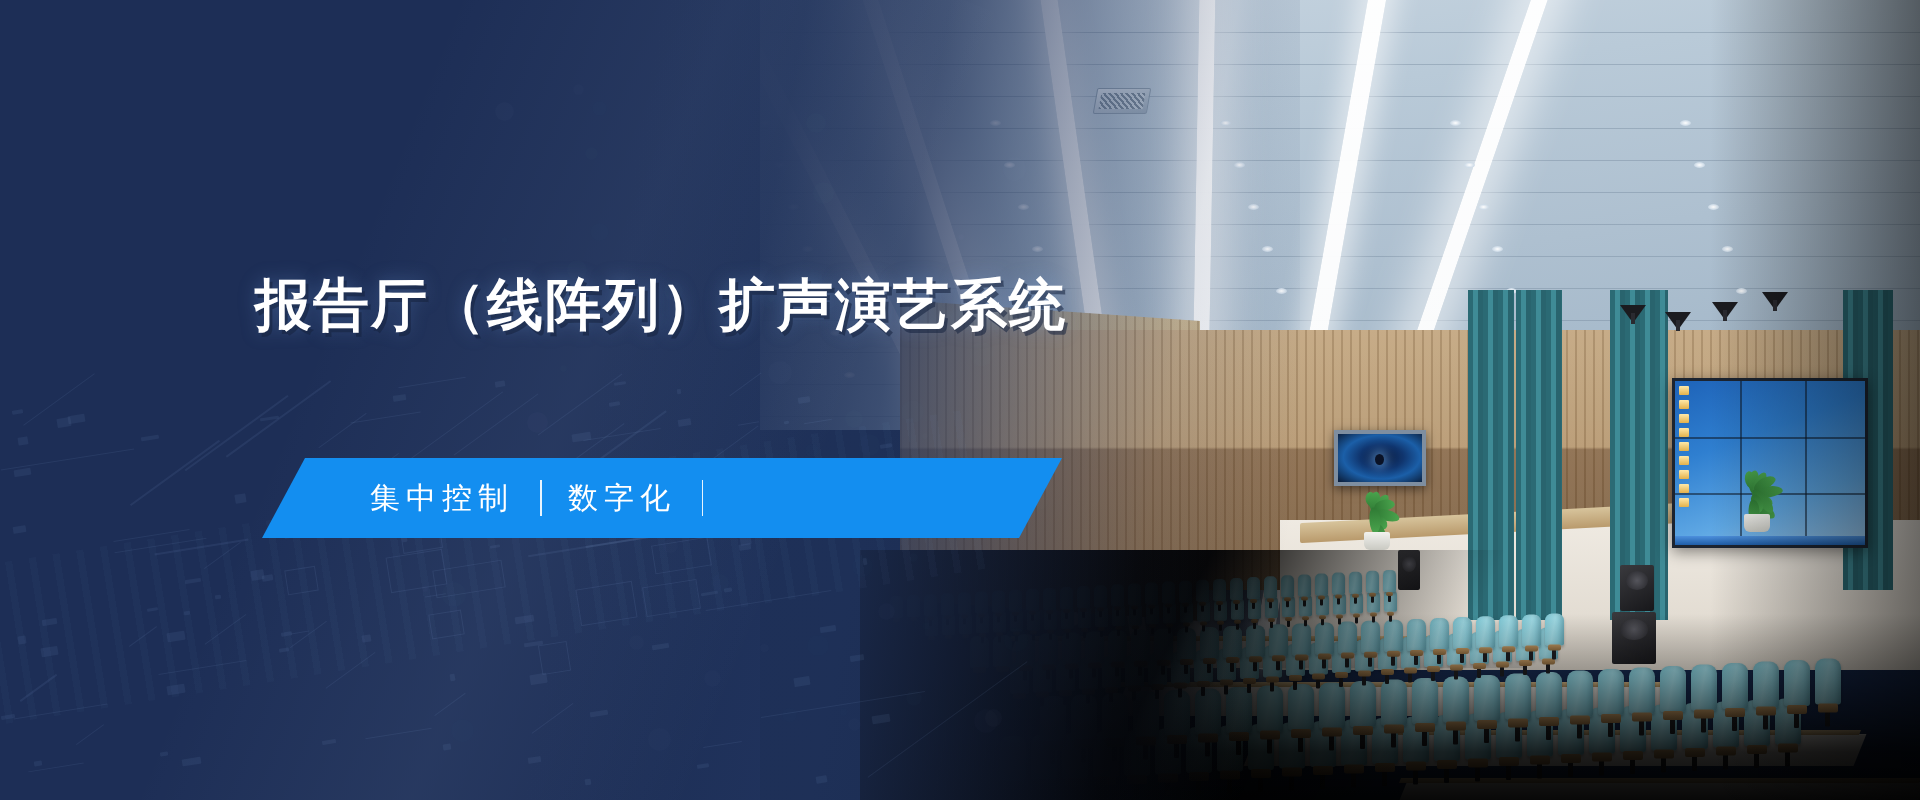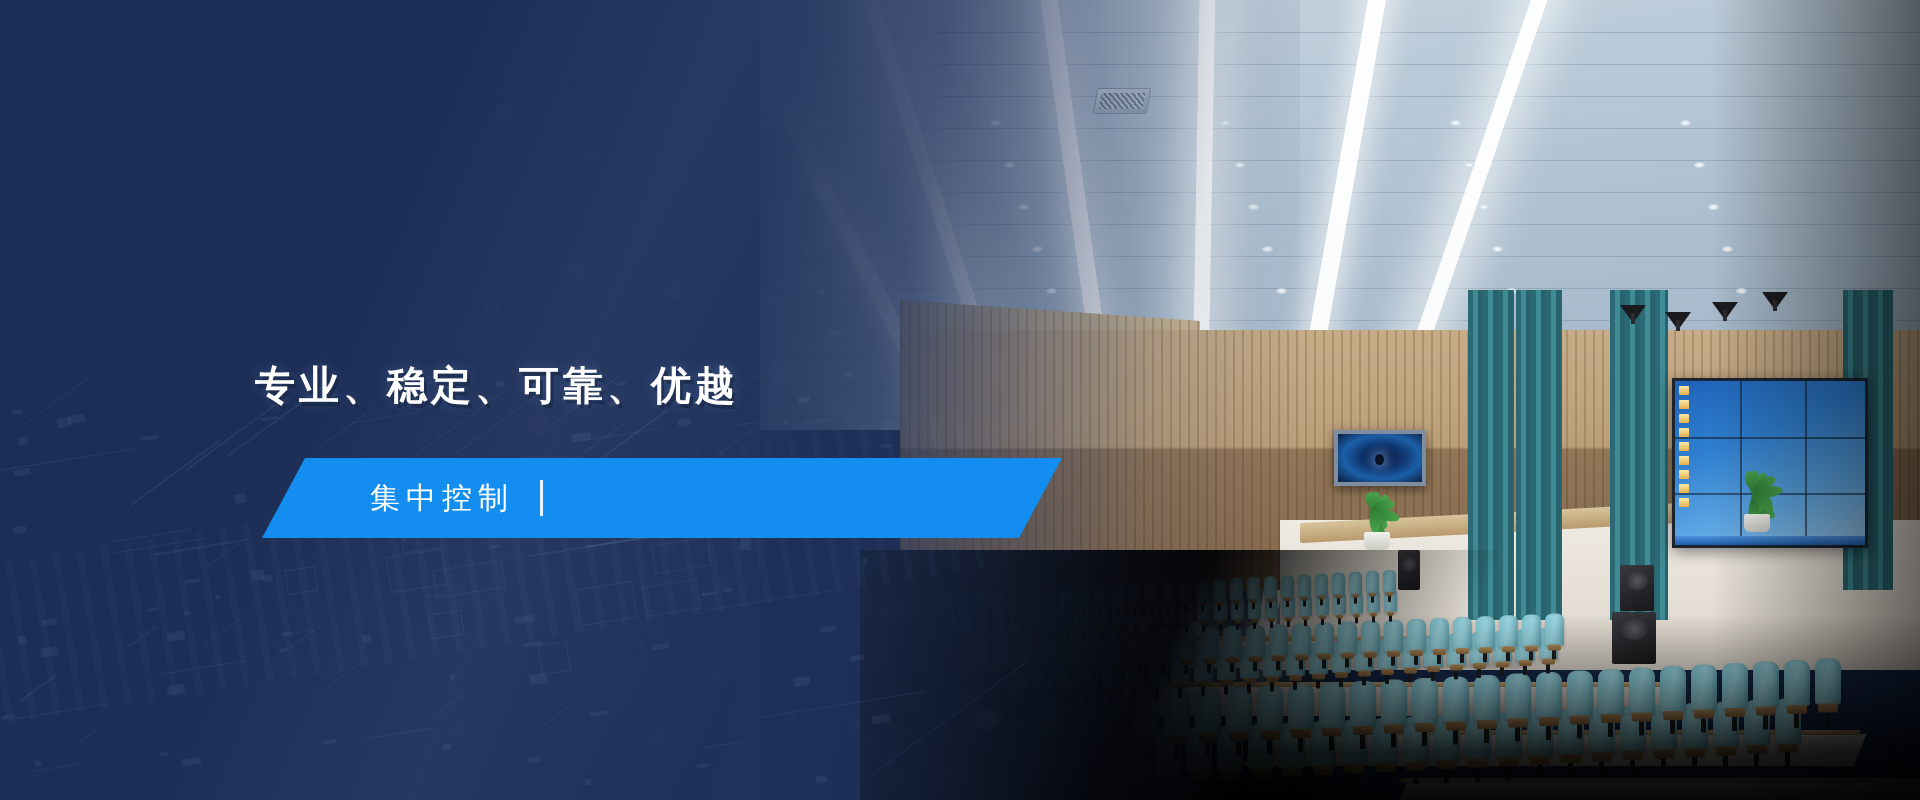--- a/index.html
+++ b/index.html
@@ -681,26 +681,27 @@
       <div class="dot" style="width: 24.2473px; height: 24.2473px; left: 973.846px; top: 709.095px; opacity: 0.17;"></div>
       <div class="dot" style="width: 19.5986px; height: 19.5986px; left: 934.323px; top: 459.425px; opacity: 0.12;"></div>
       <div class="dot" style="width: 13.1299px; height: 13.1299px; left: 847.914px; top: 717.88px; opacity: 0.17;"></div>
       <div class="dot" style="width: 21.6575px; height: 21.6575px; left: 807.255px; top: 634.751px; opacity: 0.06;"></div>
       <div class="dot" style="width: 6.06031px; height: 6.06031px; left: 922.308px; top: 433.451px; opacity: 0.13;"></div>
       <div class="dot" style="width: 14.1486px; height: 14.1486px; left: 782.363px; top: 707.871px; opacity: 0.09;"></div>
     </div>
 
   <div class="content">
 
-
-    <div class="subtitle">专业、稳定、可靠、优越</div>
+    <div class="title">报告厅（线阵列）扩声演艺系统</div>
+
 
     <div class="tagbar">
       <div class="tagitems" id="tagitems">
           <div class="tag">集中控制</div>
           <div class="tagsep"></div>
           <div class="tagsep"></div>
+          <div class="tag">数字化</div>
           <div class="tagsep"></div>
         </div>
     </div>
 
   </div>
 </div>
 
 </body></html>

